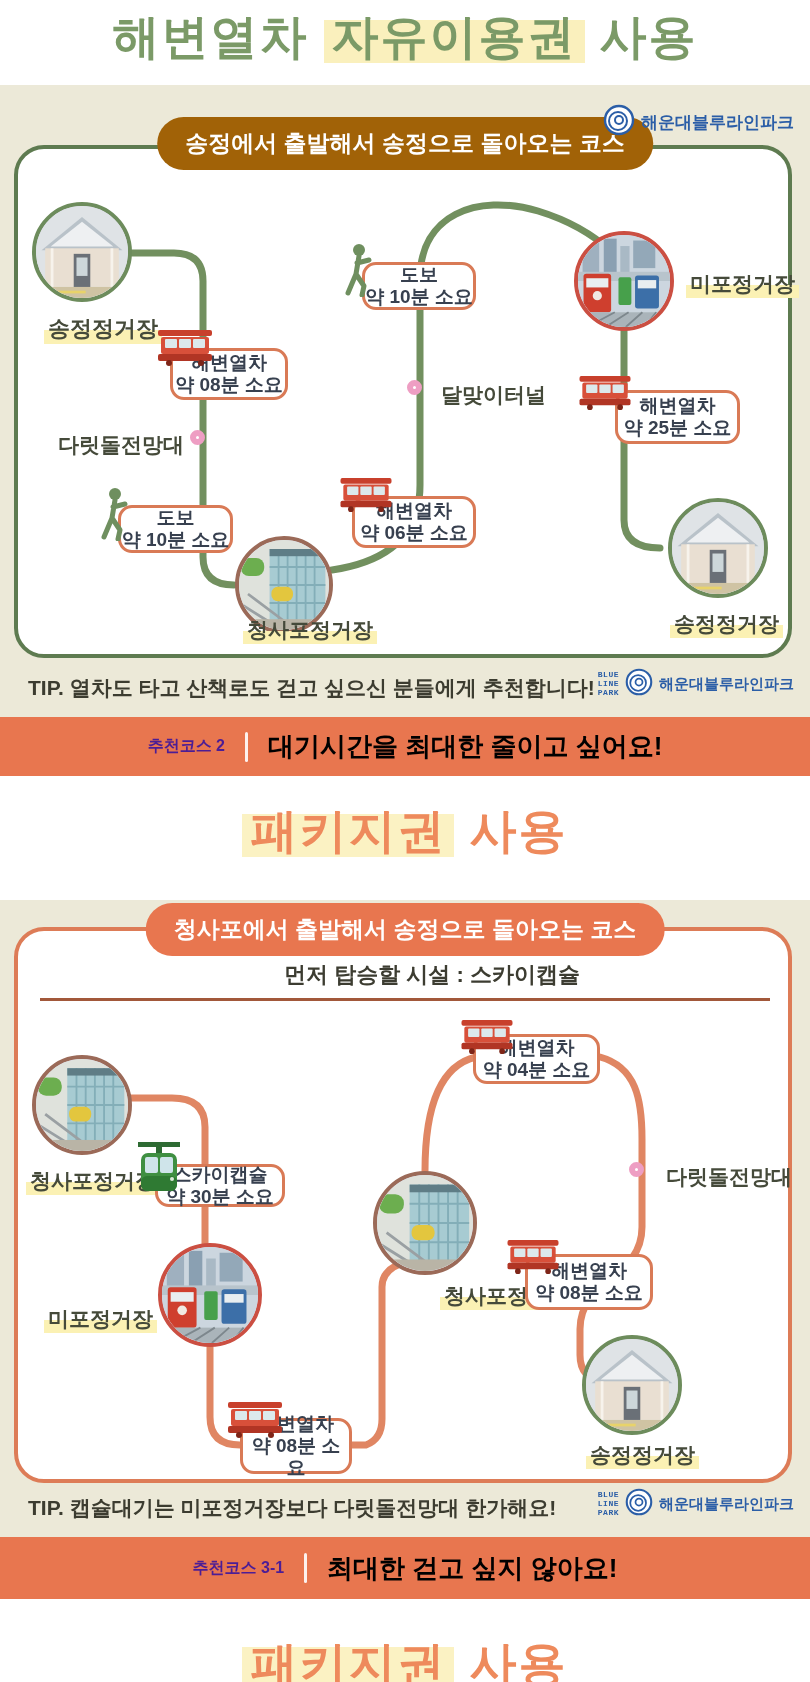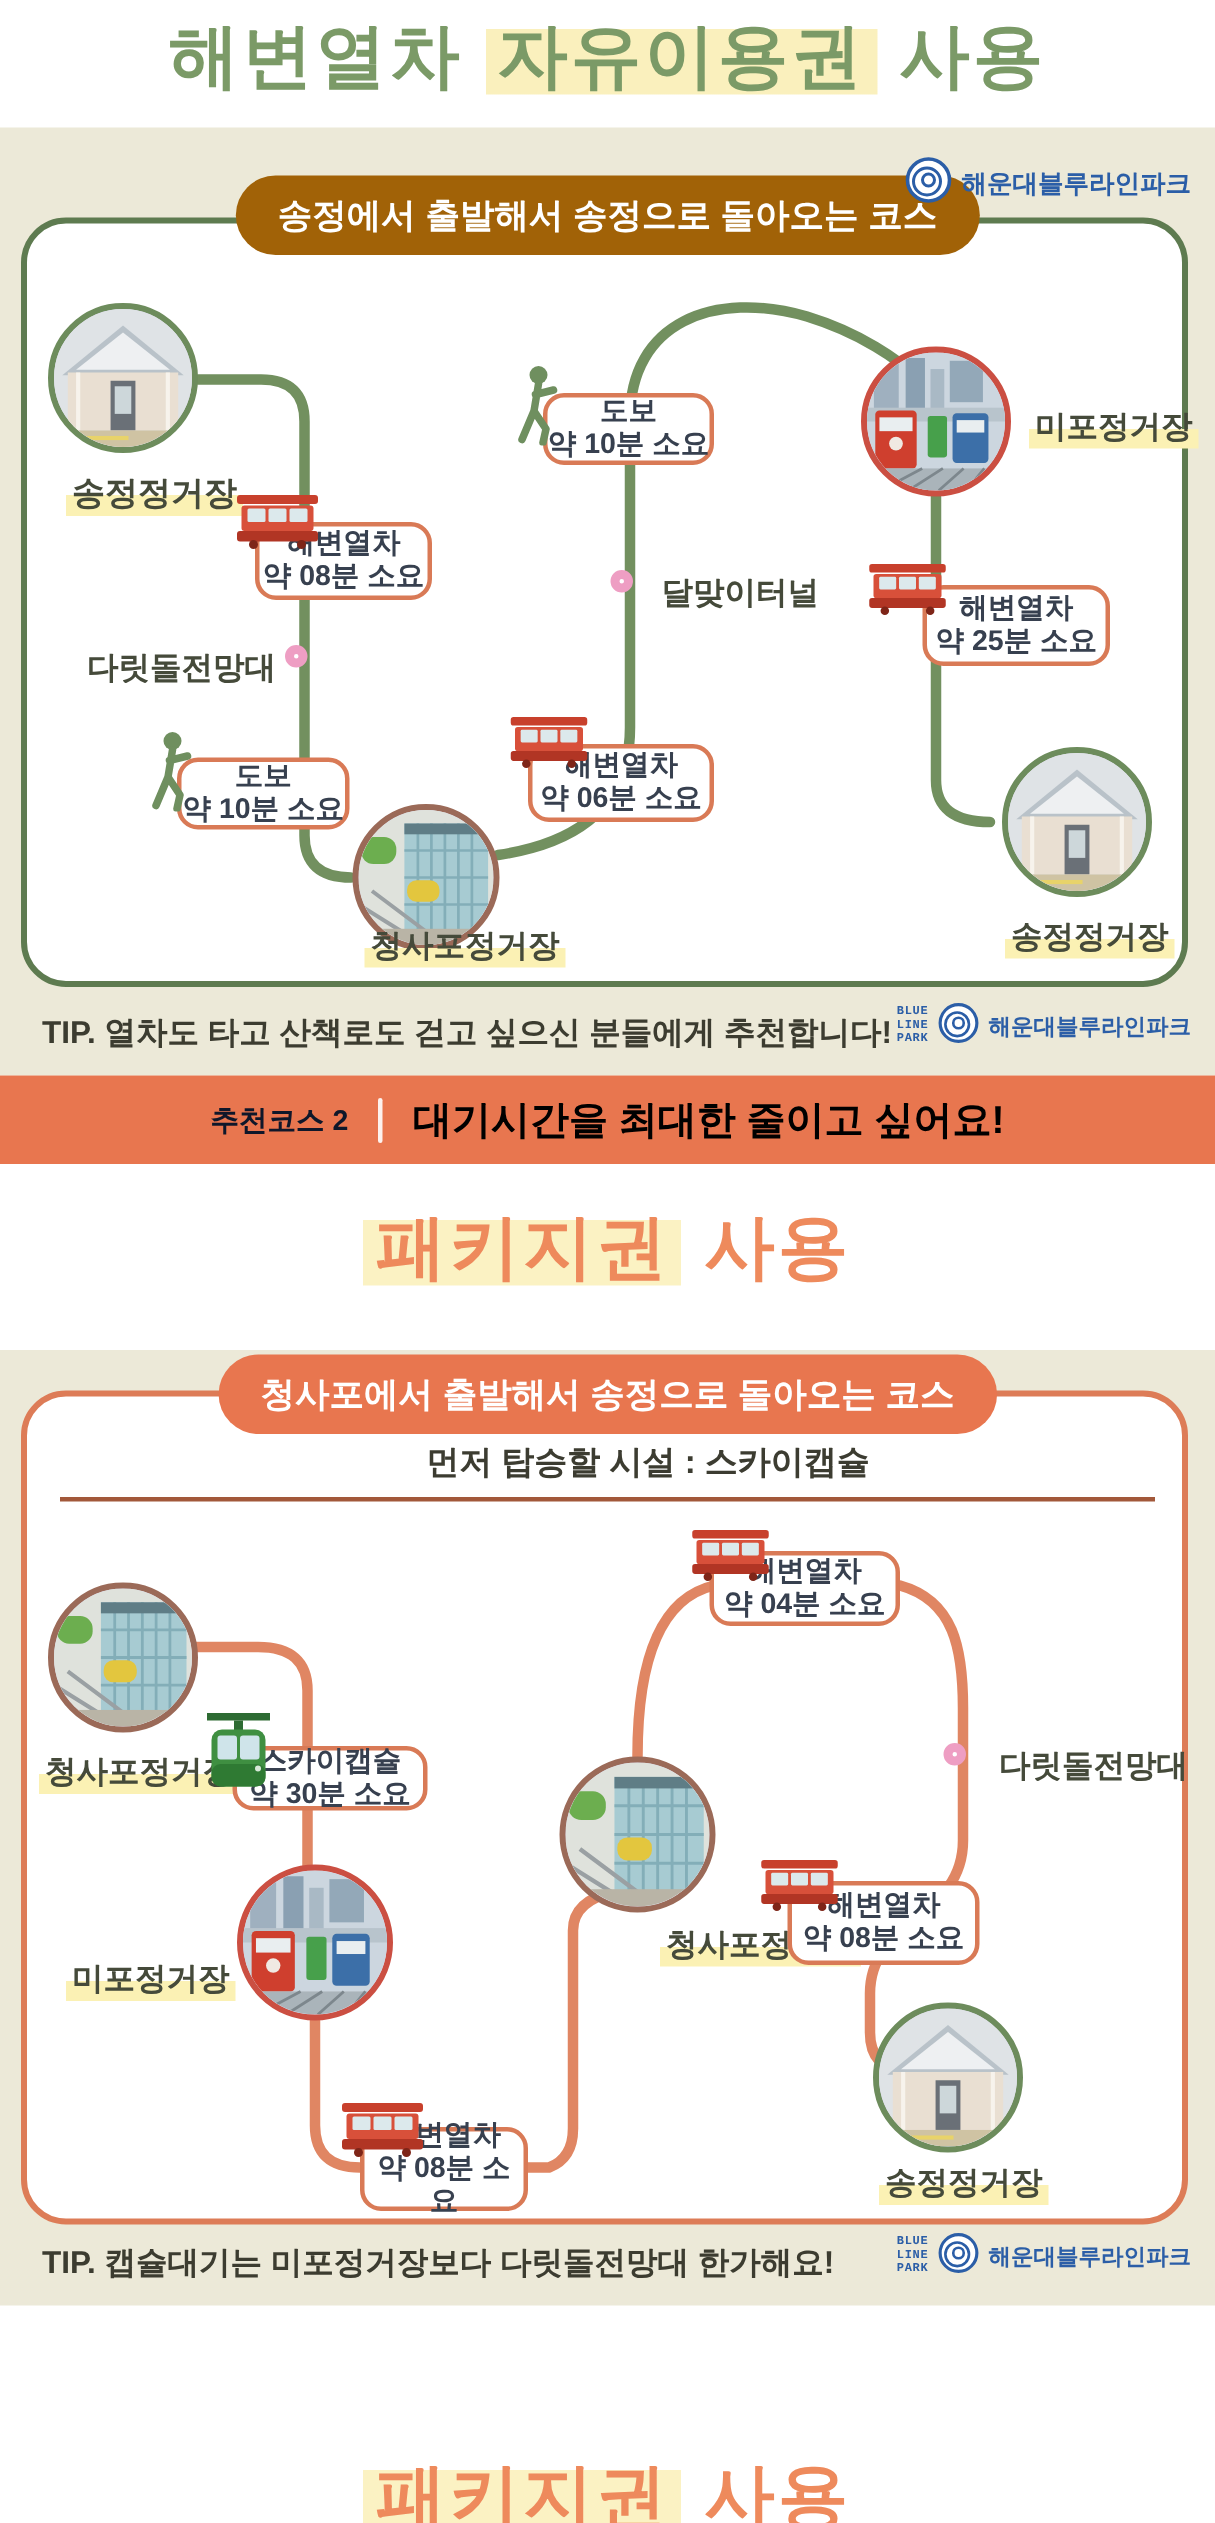--- a/index.html
+++ b/index.html
@@ -53,21 +53,21 @@
   .waypoint { position:absolute; width:15px; height:15px; border:6px solid #ee9ec3; background:#fff; border-radius:50%; z-index:5; }
 
   
   .route-svg { position:absolute; z-index:2; pointer-events:none; }
 
   
   .tip { position:absolute; left:28px; font-size:21px; font-weight:bold; color:#3c3c30; white-space:nowrap; z-index:3; }
 
   
   .banner { position:absolute; left:0; width:810px; background:#e8764f; display:flex; align-items:center; justify-content:center; z-index:3; }
-  .banner .badge { color:#0f172a; font-size:19px; font-weight:bold; white-space:nowrap; }
+  .banner .badge { color:#4c1d95; font-size:16px; font-weight:bold; white-space:nowrap; }
   .banner .sep { width:3px; height:30px; background:rgba(255,255,255,0.9); margin:0 20px; border-radius:2px; }
   .banner .msg { color:#000000; font-size:26px; font-weight:bold; white-space:nowrap; }
 
   .subtitle2 { position:absolute; width:778px; left:14px; text-align:center; font-size:22px; font-weight:bold; color:#3c3c31; z-index:5; }
   .divider2 { position:absolute; left:40px; width:730px; height:3px; background:#a2583a; z-index:5; }
 </style>
 </head>
 <body>
 
 <div id="page">
@@ -478,19 +478,24 @@
     <span>
       <svg width="28" height="28" viewBox="0 0 32 32">
         <circle cx="16" cy="16" r="14" fill="#fff" stroke="#2b5ea7" stroke-width="2.4"></circle>
         <circle cx="15" cy="17" r="9" fill="none" stroke="#2b5ea7" stroke-width="2"></circle>
         <circle cx="16" cy="16" r="4" fill="none" stroke="#2b5ea7" stroke-width="2"></circle>
       </svg>
     </span>
     <span class="brand-name">해운대블루라인파크</span>
   </div>
 
+  <div class="banner" style="top:1537px; height:62px;">
+    <span class="badge">추천코스 3-1</span>
+    <span class="sep"></span>
+    <span class="msg">최대한 걷고 싶지 않아요!</span>
+  </div>
 
   <div class="big-title title-orange" style="top:1633px;">
     <span class="hl-big-y">패키지권</span>
     <span>사용</span>
   </div>
 
 </div>
 
 </body></html>

